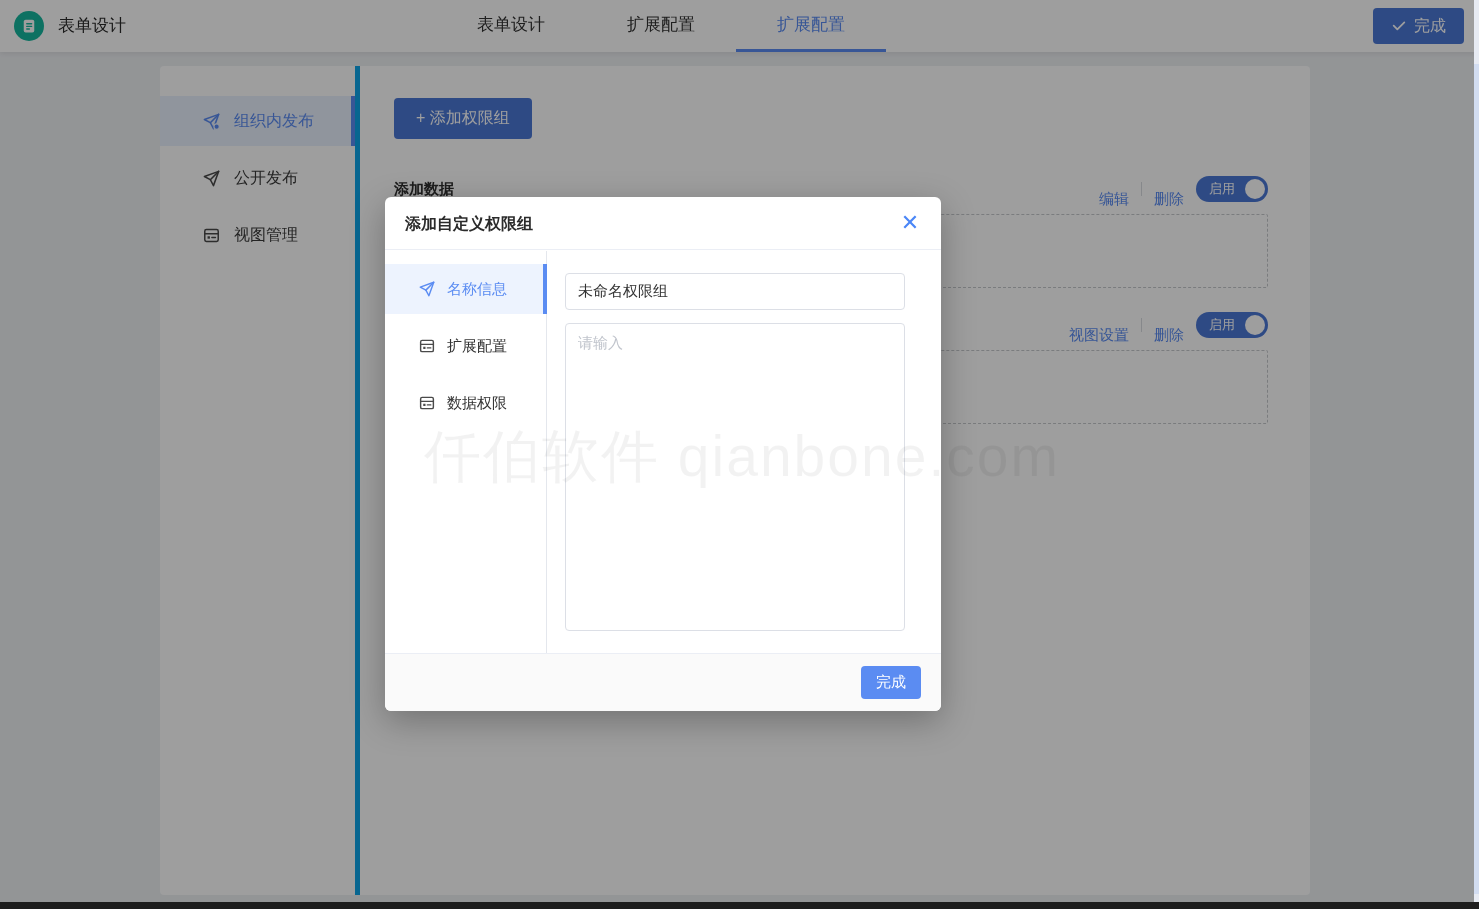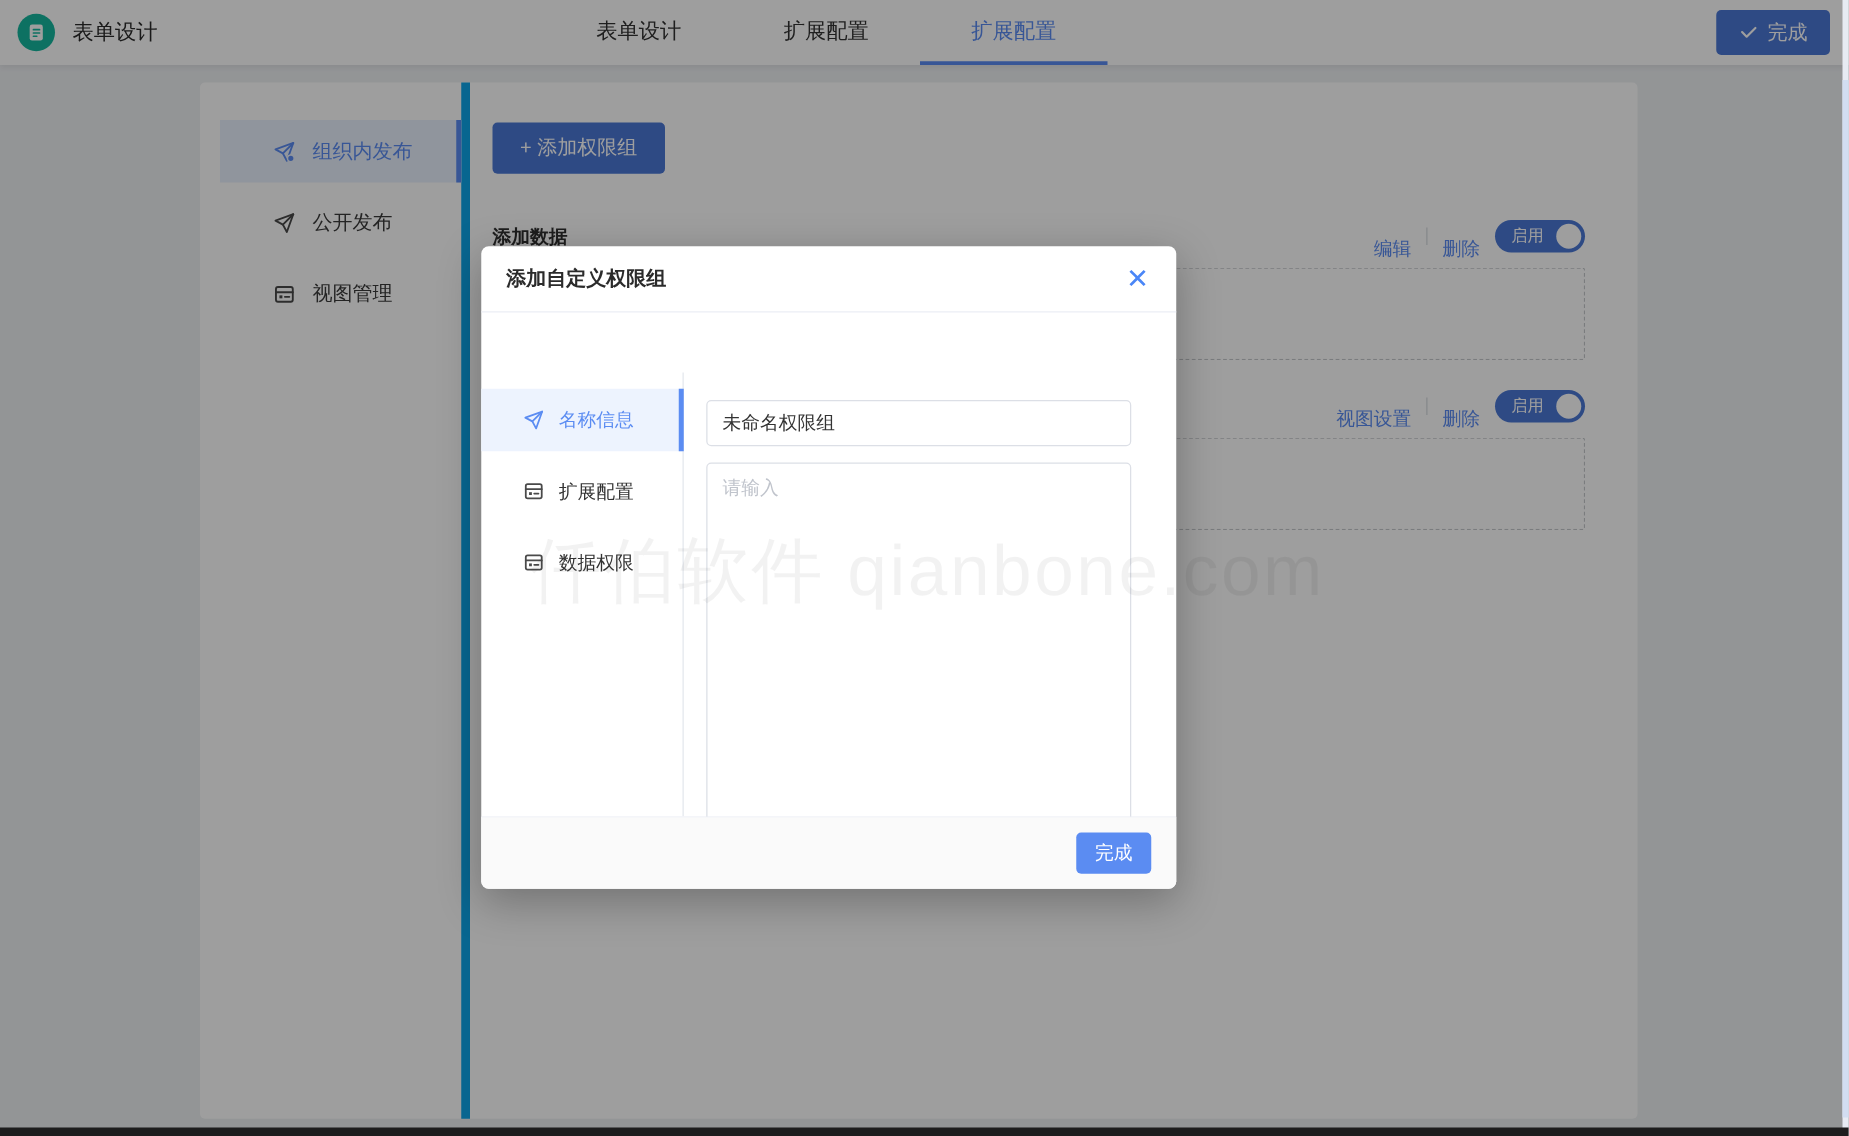--- a/index.html
+++ b/index.html
@@ -22,21 +22,21 @@
     background:var(--logo);display:flex;align-items:center;justify-content:center;}
   .app-title{position:absolute;left:58px;top:0;line-height:52px;font-size:17px;font-weight:500;color:#2b2b2b;}
   .tabs{position:absolute;left:436px;top:0;height:52px;display:flex;}
   .tab{width:150px;text-align:center;line-height:50px;font-size:17px;color:#333;cursor:pointer;height:52px;}
   .tab.active{color:var(--accent);border-bottom:3px solid var(--accent);line-height:49px;}
   .btn-primary{background:var(--accent-deep);color:#fff;border:none;border-radius:4px;cursor:pointer;
     font-family:inherit;display:inline-flex;align-items:center;justify-content:center;gap:7px;}
   .header-done{position:absolute;right:15px;top:8px;height:36px;padding:0 18px;font-size:16px;}
   
   .card{position:absolute;left:160px;top:66px;width:1150px;height:829px;background:#fff;border-radius:4px;}
-  .side{position:absolute;left:16px;top:0;bottom:0;width:200px;border-right:7px solid #0ea5e9;padding-top:30px;}
+  .side{position:absolute;left:0;top:0;bottom:0;width:200px;border-right:5px solid #0ea5e9;padding-top:30px;}
   .side-item{height:50px;margin-bottom:7px;display:flex;align-items:center;gap:13px;
     padding-left:42px;font-size:16px;color:#3a3a3a;cursor:pointer;position:relative;}
   .side-item .ic{display:flex;color:#4a4a4a;}
   .side-item.active{background:#e9f0fd;color:var(--accent);}
   .side-item.active .ic{color:var(--accent);}
   .side-item.active::after{content:"";position:absolute;right:0;top:0;bottom:0;width:4px;background:var(--accent);}
   .content{position:absolute;left:201px;right:0;top:0;bottom:0;padding:32px 42px 0 33px;}
   .add-group{height:41px;padding:0 22px;font-size:16px;margin-bottom:37px;}
   .grp-row{display:flex;align-items:center;justify-content:space-between;height:26px;margin-bottom:12px;}
   .grp-title{font-size:15px;font-weight:bold;color:#2f2f2f;}
@@ -52,21 +52,21 @@
   .box2{height:74px;}
   
   .overlay{position:absolute;inset:0;background:rgba(0,0,0,.38);z-index:50;}
   
   .modal{position:absolute;left:385px;top:197px;width:556px;height:514px;background:#fff;border-radius:6px;
     box-shadow:0 10px 34px rgba(0,0,0,.28);z-index:60;}
   .m-header{height:53px;border-bottom:1px solid #ebeef5;position:relative;}
   .m-title{line-height:53px;padding-left:20px;font-size:16px;font-weight:bold;color:#2b2b2b;}
   .m-close{position:absolute;right:16px;top:11px;width:30px;height:30px;border:none;background:none;cursor:pointer;
     color:#4a86f7;font-size:22px;line-height:30px;padding:0;font-family:inherit;}
-  .m-body{position:absolute;top:54px;bottom:58px;left:0;right:0;display:flex;margin-top:47px;}
+  .m-body{position:absolute;top:54px;bottom:58px;left:0;right:0;display:flex;}
   .m-nav{width:162px;border-right:1px solid #e4e7ed;padding-top:13px;}
   .m-nav-item{height:50px;margin-bottom:7px;display:flex;align-items:center;gap:11px;padding-left:33px;
     font-size:15px;color:#333;cursor:pointer;position:relative;}
   .m-nav-item .ic{display:flex;color:#4a4a4a;}
   .m-nav-item.active{background:#edf3fe;color:var(--accent);}
   .m-nav-item.active .ic{color:var(--accent);}
   .m-nav-item.active::after{content:"";position:absolute;right:-1px;top:0;bottom:0;width:4px;background:var(--accent);}
   .m-content{flex:1;padding:22px 36px 0 18px;}
   .m-input{width:100%;height:37px;border:1px solid #dcdfe6;border-radius:4px;padding:0 12px;
     font-size:15px;color:#333;font-family:inherit;outline:none;margin-bottom:13px;display:block;}

